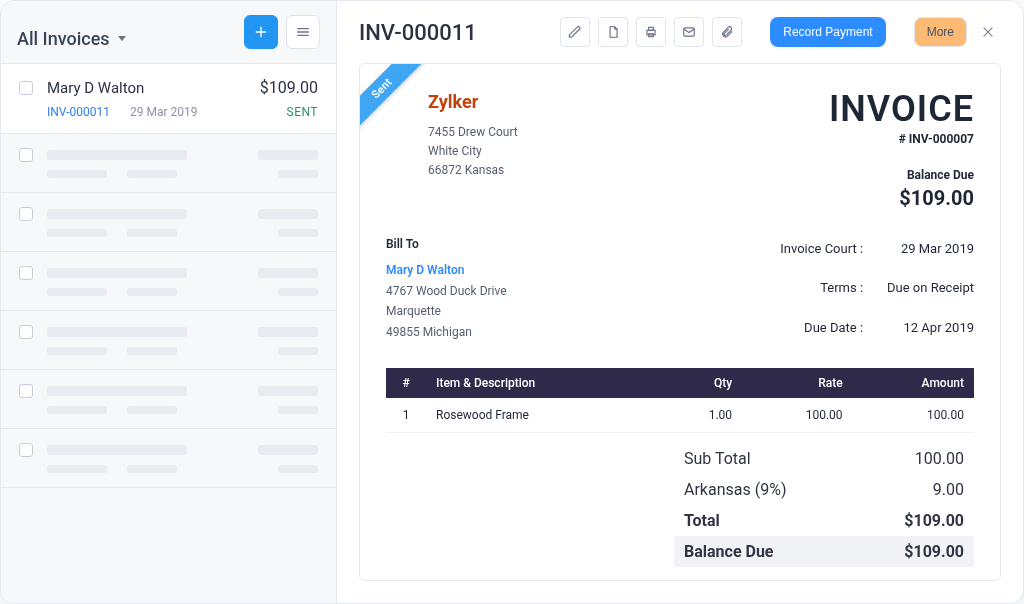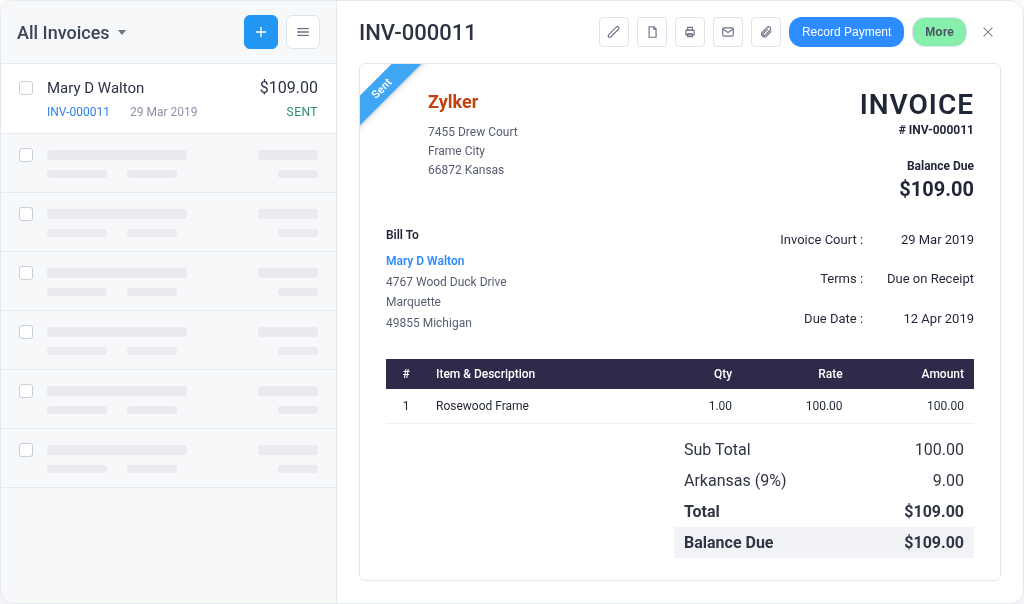--- a/index.html
+++ b/index.html
@@ -22,21 +22,21 @@
     width:1024px;height:604px;margin:0 auto;display:flex;
     border:1px solid #e6e9ef;border-radius:14px;box-shadow:0 8px 30px rgba(20,30,60,.12);
     overflow:hidden;position:relative;background:#fff;
   }
   
   .list{
     width:336px;flex:0 0 336px;background:var(--panel);border-right:1px solid var(--light-border);
     display:flex;flex-direction:column;
   }
   .list-header{
-    display:flex;align-items:center;gap:8px;padding:14px 16px;border-bottom:1px solid var(--light-border);
+    display:flex;align-items:flex-end;gap:8px;padding:14px 16px;border-bottom:1px solid var(--light-border);
   }
   .list-title{
     display:flex;align-items:center;gap:8px;font-size:18px;color:#3a4459;font-weight:500;
     cursor:pointer;
   }
   .caret{width:0;height:0;border-left:4px solid transparent;border-right:4px solid transparent;border-top:5px solid #6b7385;}
   .spacer{flex:1;}
   .btn-square{
     width:34px;height:34px;border-radius:6px;display:flex;align-items:center;justify-content:center;
     border:1px solid #dfe3ec;background:#fff;cursor:pointer;
@@ -73,42 +73,42 @@
     display:flex;align-items:center;gap:10px;padding:16px 22px 6px 22px;
   }
   .detail-header h1{font-size:22px;font-weight:500;color:#2c3342;margin:0;}
   .toolbar{display:flex;align-items:center;gap:8px;}
   .icon-btn{
     width:30px;height:30px;border:1px solid #dfe3ec;background:#fff;border-radius:4px;
     display:flex;align-items:center;justify-content:center;cursor:pointer;
   }
   .icon-btn svg{stroke:#6a7286;}
   .pill-btn{
-    height:30px;padding:0 12px;border-radius:13px;display:flex;align-items:center;justify-content:center;
-    font-size:12px;cursor:pointer;border:1px solid transparent;
+    height:30px;padding:0 12px;border-radius:8px;display:flex;align-items:center;justify-content:center;
+    font-size:12px;cursor:pointer;border:1px solid transparent;margin-left:20px;
   }
   .pill-btn.primary{background:var(--blue2);color:#fff;}
-  .pill-btn.ghost{background:#86efac;border-color:#dfe3ec;color:#4a5163;font-weight:bold;}
+  .pill-btn.ghost{background:#fdba74;border-color:#dfe3ec;color:#4a5163;}
   .close-x{font-size:18px;color:#7a8294;padding:4px 6px;cursor:pointer;}
 
   .paper{
     margin:10px 22px 22px 22px;border:1px solid var(--light-border);border-radius:6px;
     position:relative;padding:24px 26px 20px 26px;overflow:hidden;flex:1;
     min-height:0;
   }
   .ribbon{
     position:absolute;top:14px;left:-42px;transform:rotate(-45deg);
     background:var(--sentribbon);color:#fff;font-size:11px;font-weight:600;
     padding:4px 52px;box-shadow:0 2px 4px rgba(0,0,0,.15);letter-spacing:.3px;
   }
   .paper .head{display:flex;gap:20px;}
   .org{font-size:12px;color:#565e70;line-height:1.6;}
   .org h2{font-size:18px;margin:0 0 6px 0;color:#c2410c;font-weight:700;}
   .rightcol{margin-left:auto;text-align:right;}
-  .rightcol .big{font-size:28px;font-weight:600;color:#1f2635;letter-spacing:1px;}
+  .rightcol .big{font-size:36px;font-weight:600;color:#1f2635;letter-spacing:1px;}
   .rightcol .sub{font-size:12px;color:#1f2635;font-weight:700;margin-top:2px;}
   .rightcol .bd-label{font-size:12px;color:#1f2635;font-weight:700;margin-top:22px;}
   .rightcol .bd-amount{font-size:20px;font-weight:700;color:#1f2635;margin-top:4px;}
 
   .billto{margin-top:24px;display:flex;gap:20px;}
   .billto .left{font-size:12px;color:#565e70;line-height:1.7;}
   .billto .left h3{font-size:12px;margin:0 0 6px 0;color:#1f2635;font-weight:600;}
   .billto .left .cust{color:#2d8cff;font-weight:600;}
   .billto .right{margin-left:auto;display:grid;grid-template-columns:auto auto;column-gap:24px;row-gap:10px;align-items:center;font-size:13px;}
   .billto .right .k{text-align:right;color:#1f2635;}
@@ -292,26 +292,26 @@
       </div>
     </div>
 
     <section class="paper">
       <div class="ribbon">Sent</div>
 
       <div class="head">
         <div class="org" style="padding-left:42px;">
           <h2>Zylker</h2>
           <div>7455 Drew Court</div>
-          <div>Frame City</div>
+          <div>White City</div>
           <div>66872 Kansas</div>
         </div>
         <div class="rightcol">
           <div class="big">INVOICE</div>
-          <div class="sub"># INV-000011</div>
+          <div class="sub"># INV-000007</div>
           <div class="bd-label">Balance Due</div>
           <div class="bd-amount">$109.00</div>
         </div>
       </div>
 
       <div class="billto">
         <div class="left">
           <h3>Bill To</h3>
           <div class="cust">Mary D Walton</div>
           <div>4767 Wood Duck Drive</div>

